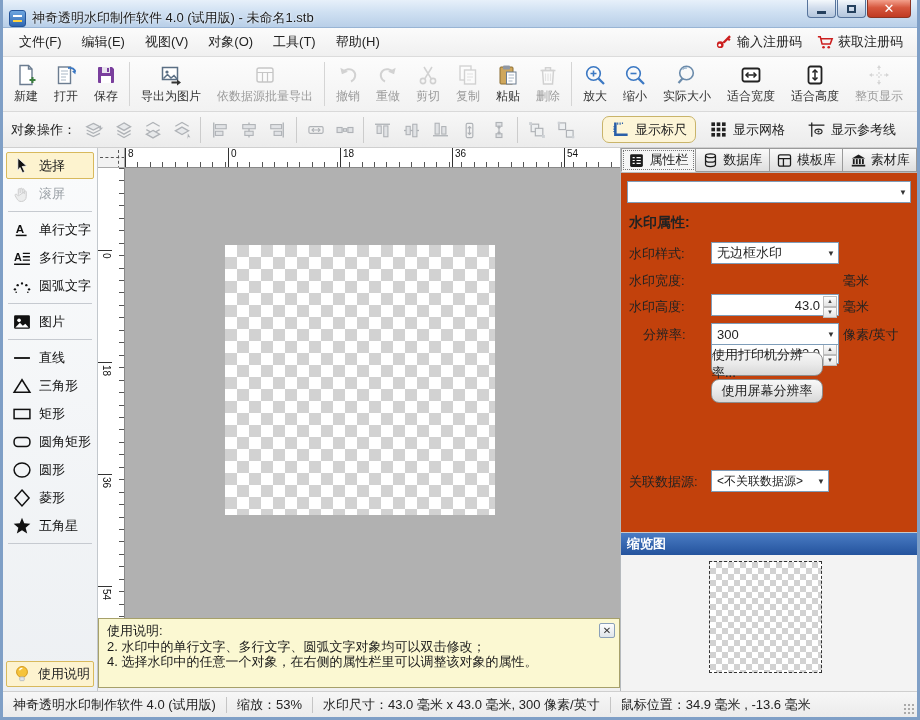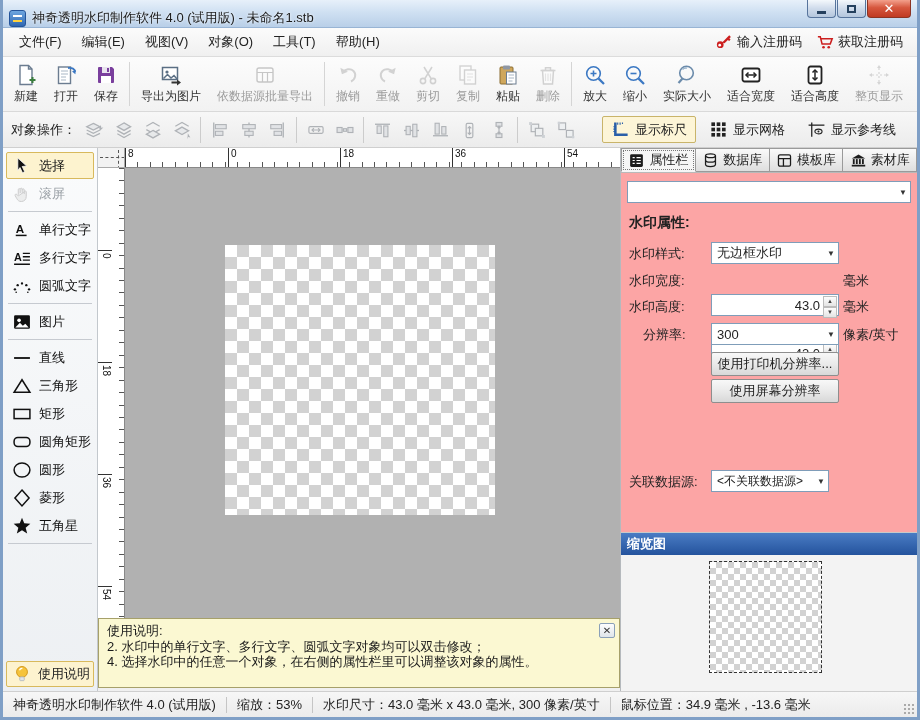--- a/index.html
+++ b/index.html
@@ -47,21 +47,21 @@
   .objbar-label{margin-right:4px;color:#222;}
   .obtn{width:29px;height:26px;display:flex;align-items:center;justify-content:center;flex:0 0 auto;}
   .obtn svg{width:20px;height:20px;opacity:.85;}
   .osep{width:1px;height:26px;background:#cccccc;margin:0 4px;}
   .r90{transform:rotate(90deg);}
   .rm90{transform:rotate(-90deg);}
   .flip{transform:scaleX(-1);}
   .view-toggles{margin-left:auto;display:flex;align-items:center;gap:4px;padding-right:4px;}
   .toggle{display:flex;align-items:center;gap:5px;padding:3px 8px;border:1px solid transparent;border-radius:2px;font-size:13px;}
   .toggle .ticon{width:19px;height:19px;margin:0;}
-  .toggle.active{background:#fdf5d7;border-color:#c9b46a;}
+  .toggle.active{background:#fdf5d7;border-color:#c9b46a;border-radius:7px;}
   
   .toolpanel{position:absolute;left:0;top:148px;width:95px;bottom:26px;
     background:linear-gradient(to bottom,#fafbfc,#edf0f3);border-right:1px solid #c3c8cd;padding-top:3px;}
   .tool{display:flex;align-items:center;height:27px;margin:1px 3px;padding-left:4px;gap:6px;
     font-size:13px;border:1px solid transparent;border-radius:2px;color:#111;}
   .tool .icn{width:22px;height:20px;flex:0 0 auto;}
   .tool .icn svg{width:100%;height:100%;}
   .tool.sel{background:#fdf3cf;border-color:#d8b95c;text-align:center;}
   .tool.dis{color:#9aa0a6;}
   .tool.dis .icn{opacity:.5;filter:grayscale(1);}
@@ -91,41 +91,41 @@
                      linear-gradient(45deg,#d2d2d2 25%,transparent 25%,transparent 75%,#d2d2d2 75%);
     background-size:24px 24px;background-position:0 0,12px 12px;}
   .watermark-canvas{position:absolute;left:100px;top:77px;width:270px;height:270px;}
   
   .helpbox{position:absolute;left:95px;top:618px;width:522px;height:70px;background:#fbf8d2;
     border:1px solid #a6a06a;padding:4px 8px;font-size:13px;line-height:15.5px;color:#1a1a1a;}
   .helpbox-close{position:absolute;right:4px;top:4px;width:16px;height:15px;border:1px solid #8aa0b8;
     background:linear-gradient(#fdfdfd,#dfe5ea);display:flex;align-items:center;justify-content:center;
     font-size:10px;color:#333;border-radius:2px;}
   
-  .rpanel{position:absolute;left:617px;top:148px;width:297px;bottom:26px;background:#fca5a5;
+  .rpanel{position:absolute;left:617px;top:148px;width:297px;bottom:26px;background:#c2410c;
     border-left:1px solid #b5b9bd;padding:0;}
   .rtabs{display:flex;height:25px;border-bottom:1px solid #b9b9b9;background:linear-gradient(#f2f2f2,#e2e2e2);}
   .rtab{flex:1;display:flex;align-items:center;justify-content:center;gap:4px;font-size:13px;
     border:1px solid #9a9a9a;border-left:none;background:linear-gradient(#fafafa,#dedede);}
   .rtab:first-child{border-left:1px solid #9a9a9a;}
   .rtab .ticon{width:17px;height:17px;margin:0;}
   .rtab.active{background:#f6f6f6;outline:1px dotted #777;outline-offset:-3px;border-bottom-color:#f6f6f6;}
   .combo{position:relative;background:#fff;border:1px solid #7f9db9;height:22px;display:flex;align-items:center;
     padding:0 18px 0 5px;font-size:13px;}
   .combo .arrow{position:absolute;right:3px;top:50%;transform:translateY(-50%);font-size:8px;color:#333;}
   .obj-combo{position:absolute;left:6px;top:33px;width:284px;}
   .wm-head{position:absolute;left:8px;top:66px;font-size:14px;font-weight:bold;}
   .prow-label{position:absolute;left:8px;font-size:13px;}
   .prow-unit{position:absolute;left:222px;font-size:13px;}
   .pctl{position:absolute;left:90px;width:128px;}
   .spin{position:relative;background:#fff;border:1px solid #7f9db9;height:22px;font-size:13px;}
   .spin .val{position:absolute;right:18px;top:3px;}
   .spin .btns{position:absolute;right:1px;top:1px;bottom:1px;width:14px;display:flex;flex-direction:column;}
   .spin .btns span{flex:1;font-size:6px;line-height:9px;text-align:center;color:#444;background:linear-gradient(#fdfdfd,#e4e4e4);border:1px solid #bcbcbc;}
-  .pbtn{position:absolute;left:90px;width:128px;height:24px;border:1px solid #8e8e8e;border-radius:2px;
+  .pbtn{position:absolute;left:90px;width:112px;height:24px;border:1px solid #8e8e8e;border-radius:8px;
     background:linear-gradient(#f8f8f8,#eaeaea 50%,#d8d8d8);font-size:13px;display:flex;align-items:center;justify-content:center;}
   .thumb-sec{position:absolute;left:0;right:0;top:384px;bottom:0;background:#f3f3f3;border-top:1px solid #c9c9c9;}
   .thumb-head{height:22px;background:linear-gradient(#4a7cc4,#24539d);color:#fff;font-weight:bold;
     font-size:13px;display:flex;align-items:center;padding-left:6px;}
   .thumb-canvas{position:absolute;left:88px;top:28px;width:113px;height:112px;border:1px dashed #333;
     background-size:12px 12px;background-position:0 0,6px 6px;}
   
   .statusbar{position:absolute;left:0;right:0;bottom:0;height:26px;background:linear-gradient(#f7f7f7,#ebebeb);
     border-top:1px solid #cfcfcf;display:flex;align-items:center;font-size:13px;color:#222;}
   .seg{padding:0 10px;white-space:nowrap;}

